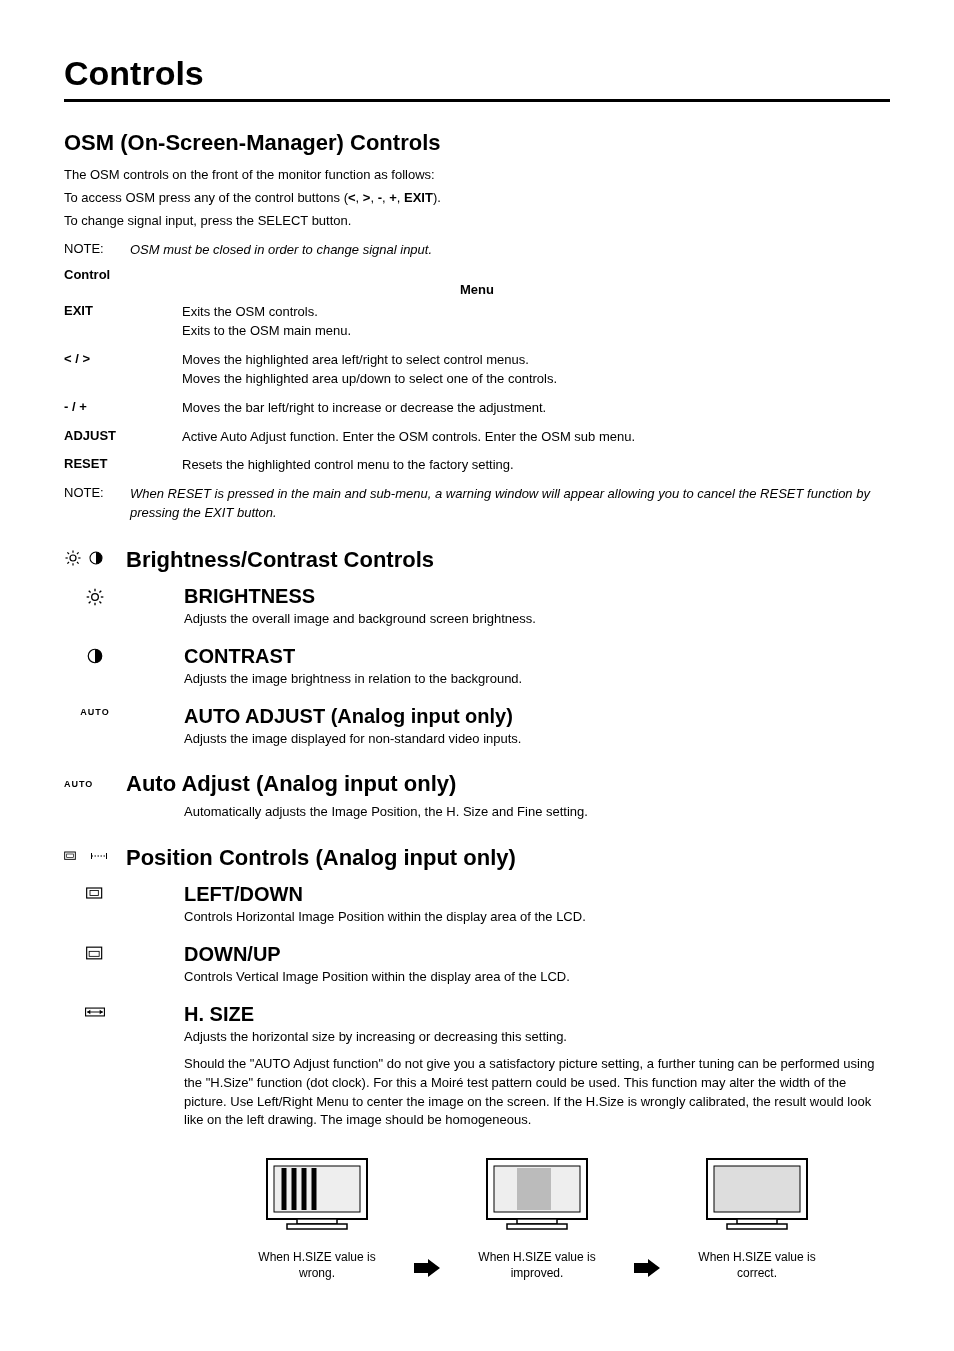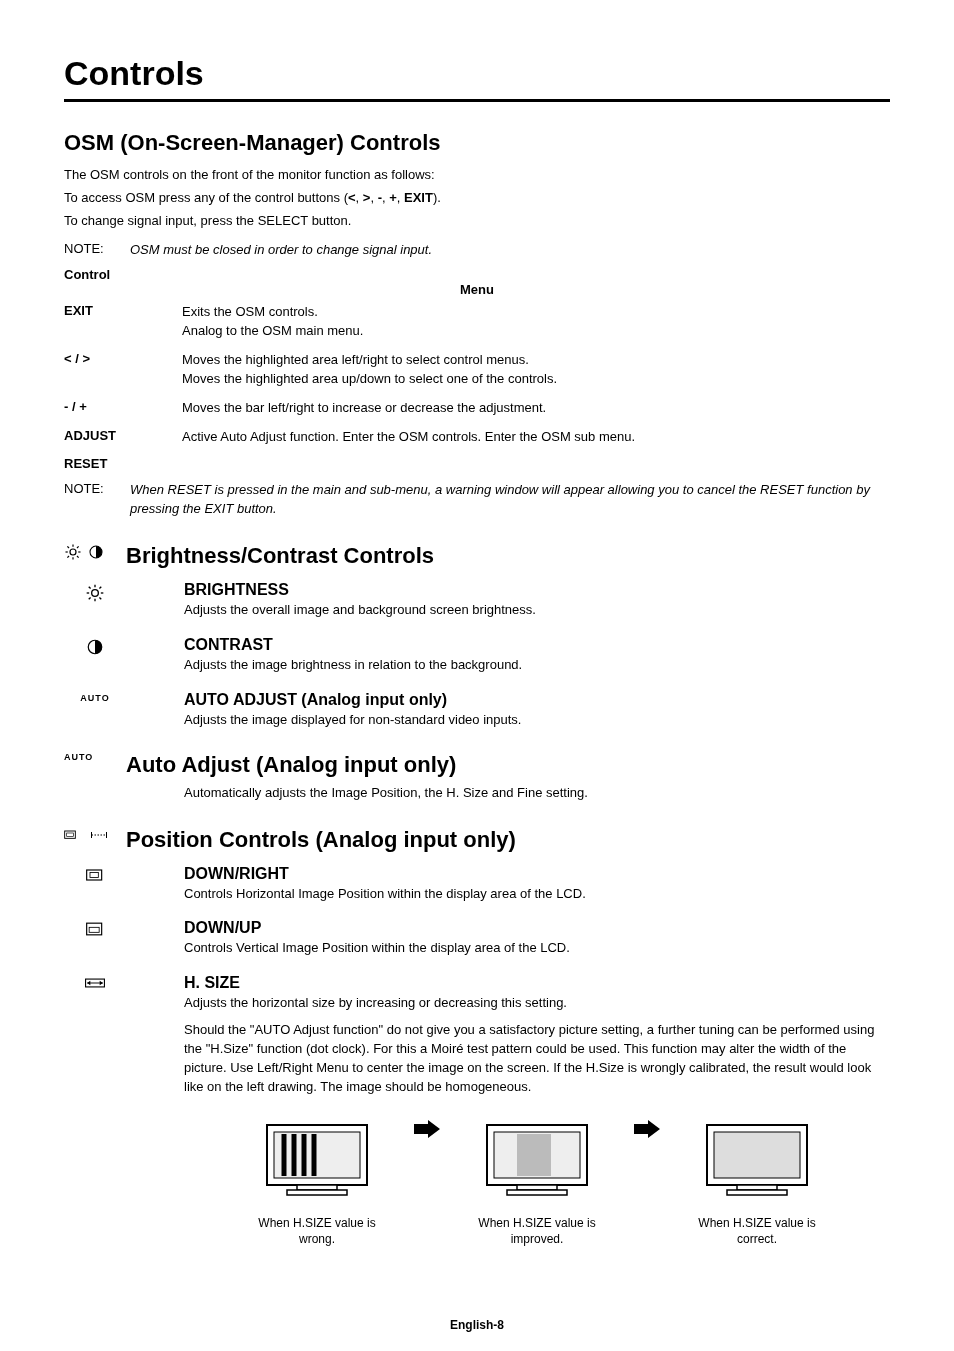--- a/index.html
+++ b/index.html
@@ -11,30 +11,30 @@
   p.body { font-size:13px; margin:0 0 4px 0; line-height:1.45; }
   .note-row { display:flex; margin-top:10px; }
   .note-label { font-size:13px; font-weight:normal; width:66px; flex-shrink:0; }
   .note-body { font-size:13px; line-height:1.45;font-style:italic; }
   .ctrl-head { display:flex; margin-top:8px; margin-bottom:6px;flex-direction:column; }
   .ctrl-c1 { width:118px; font-size:13px; font-weight:bold; }
   .ctrl-c2 { font-size:13px; font-weight:bold;text-align:center; }
   .ctrl-row { display:flex; margin-bottom:10px; }
   .ctrl-row .c1 { width:118px; font-size:13px; font-weight:bold; }
   .ctrl-row .c2 { font-size:13px; line-height:1.45; }
-  .sect-with-icon { display:flex; align-items:flex-start; margin-top:24px; }
+  .sect-with-icon { display:flex; align-items:center; margin-top:24px; }
   .sect-icons { width:62px; flex-shrink:0; display:flex; gap:6px; align-items:center; justify-content:flex-start; }
   .sect-title { font-size:22px; font-weight:bold; }
   .item-block { display:flex; margin-top:12px; }
   .item-icon { width:62px; flex-shrink:0; display:flex; align-items:flex-start; justify-content:center; padding-top:2px; }
   .item-content { padding-left:58px; }
-  .item-title { font-size:16px; font-weight:bold; margin:0 0 2px 0; }
+  .item-title { font-size:20px; font-weight:bold; margin:0 0 2px 0; }
   .item-desc { font-size:13px; line-height:1.45; margin:0 0 4px 0; }
   .sect-sub-body { padding-left:120px; font-size:13px; margin-top:6px; line-height:1.45; }
-  .figures { display:flex; align-items:flex-start; justify-content:center; gap:22px; margin-top:20px; padding-left:120px; }
+  .figures { display:flex; align-items:flex-end; justify-content:center; gap:22px; margin-top:20px; padding-left:120px; }
   .fig { text-align:center; width:150px; }
   .fig-caption { font-size:12px; margin-top:12px; line-height:1.3; }
   .arrow-svg { width:26px; height:18px; }
   .footer { text-align:center; font-size:12px; font-weight:bold; margin-top:70px; }
   .auto-text { font-family: Arial, sans-serif; font-size:9px; font-weight:bold; letter-spacing:1px; }
 </style>
 </head>
 <body>
 
 <div class="page">
@@ -56,40 +56,41 @@
 
   <div class="ctrl-head">
     <div class="ctrl-c1">Control</div>
     <div class="ctrl-c2">Menu</div>
   </div>
 
   <div class="ctrl-row">
     <div class="c1">EXIT</div>
     <div class="c2">
       <span>Exits the OSM controls.</span><br>
-      <span>Analog to the OSM main menu.</span>
+      <span>Exits to the OSM main menu.</span>
     </div>
   </div>
   <div class="ctrl-row">
     <div class="c1">&lt; / &gt;</div>
     <div class="c2">
       <span>Moves the highlighted area left/right to select control menus.</span><br>
       <span>Moves the highlighted area up/down to select one of the controls.</span>
     </div>
   </div>
   <div class="ctrl-row">
     <div class="c1">- / +</div>
     <div class="c2">Moves the bar left/right to increase or decrease the adjustment.</div>
   </div>
   <div class="ctrl-row">
     <div class="c1">ADJUST</div>
     <div class="c2">Active Auto Adjust function. Enter the OSM controls. Enter the OSM sub menu.</div>
   </div>
   <div class="ctrl-row">
     <div class="c1">RESET</div>
+    <div class="c2">Resets the highlighted control menu to the factory setting.</div>
   </div>
 
   <div class="note-row">
     <div class="note-label">NOTE:</div>
     <div class="note-body">When RESET is pressed in the main and sub-menu, a warning window will appear allowing you to cancel the RESET function by pressing the EXIT button.</div>
   </div>
 
   <div class="sect-with-icon">
     <div class="sect-icons">
       <span>
@@ -196,21 +197,21 @@
   <div class="item-block">
     <div class="item-icon">
       <span>
         <svg width="20" height="16" viewBox="0 0 24 18">
             <rect x="2" y="3" width="18" height="12" fill="none" stroke="#000" stroke-width="1.4"></rect>
             <rect x="6" y="6" width="10" height="6" fill="none" stroke="#000" stroke-width="1"></rect>
           </svg>
       </span>
     </div>
     <div class="item-content">
-      <p class="item-title">DOWN/RIGHT</p>
+      <p class="item-title">LEFT/DOWN</p>
       <p class="item-desc">Controls Horizontal Image Position within the display area of the LCD.</p>
     </div>
   </div>
 
   <div class="item-block">
     <div class="item-icon">
       <span>
         <svg width="20" height="16" viewBox="0 0 24 18">
             <rect x="2" y="2" width="18" height="14" fill="none" stroke="#000" stroke-width="1.4"></rect>
             <rect x="5" y="7" width="12" height="6" fill="none" stroke="#000" stroke-width="1"></rect>

